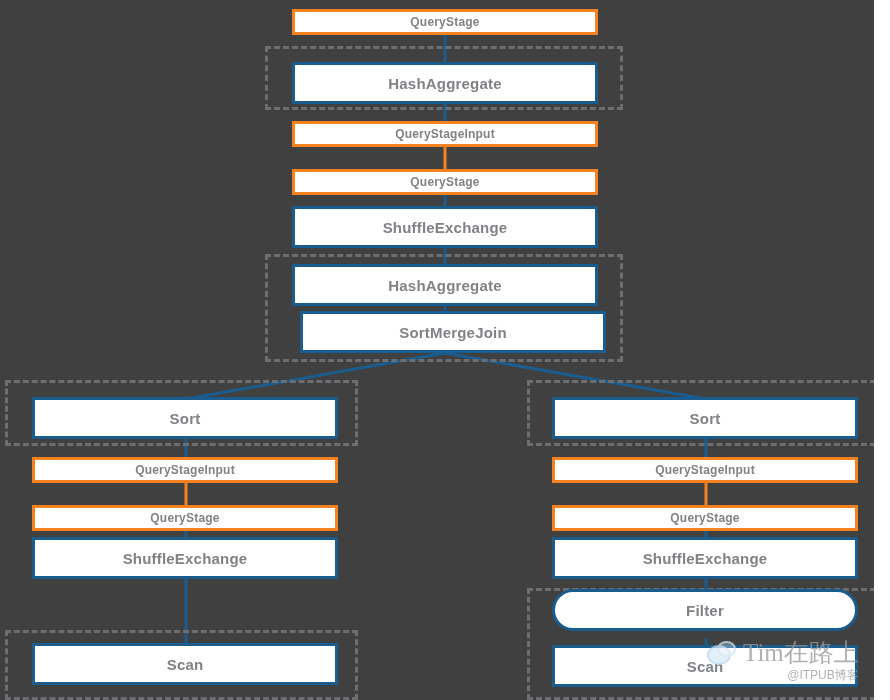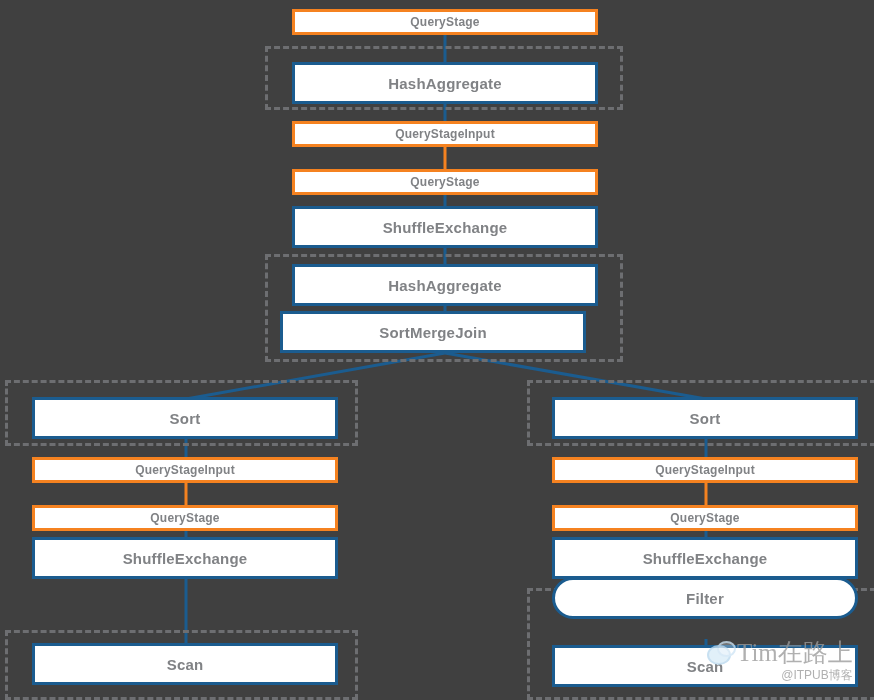--- a/index.html
+++ b/index.html
@@ -55,21 +55,21 @@
   }
   .watermark {
     position: absolute;
     z-index: 6;
     pointer-events: none;
     opacity: 0.78;
   }
   .wm-main {
     display: flex;
     align-items: center;
-    gap: 2px;
+    gap: 8px;
     color: #9a9a9a;
     font-size: 25px;
     font-family: "Liberation Serif", serif;
     line-height: 1;
   }
   .wm-bubble {
     width: 30px;
     height: 24px;
     position: relative;
   }
@@ -128,31 +128,31 @@
       <div class="stage-box" style="left: 527px; top: 380px; width: 358px; height: 66px;"></div>
       <div class="stage-box" style="left: 527px; top: 588px; width: 358px; height: 112px;"></div>
     </div>
   <div id="node-layer">
       <div class="node orange" style="left: 292px; top: 9px; width: 306px; height: 26px;">QueryStage</div>
       <div class="node blue" style="left: 292px; top: 62px; width: 306px; height: 42px;">HashAggregate</div>
       <div class="node orange" style="left: 292px; top: 121px; width: 306px; height: 26px;">QueryStageInput</div>
       <div class="node orange" style="left: 292px; top: 169px; width: 306px; height: 26px;">QueryStage</div>
       <div class="node blue" style="left: 292px; top: 206px; width: 306px; height: 42px;">ShuffleExchange</div>
       <div class="node blue" style="left: 292px; top: 264px; width: 306px; height: 42px;">HashAggregate</div>
-      <div class="node blue" style="left: 280px; top: 311px; width: 306px; height: 42px;">SortMergeJoin</div>
+      <div class="node blue" style="left: 300px; top: 311px; width: 306px; height: 42px;">SortMergeJoin</div>
       <div class="node blue" style="left: 32px; top: 397px; width: 306px; height: 42px;">Sort</div>
       <div class="node orange" style="left: 32px; top: 457px; width: 306px; height: 26px;">QueryStageInput</div>
       <div class="node orange" style="left: 32px; top: 505px; width: 306px; height: 26px;">QueryStage</div>
       <div class="node blue" style="left: 32px; top: 537px; width: 306px; height: 42px;">ShuffleExchange</div>
       <div class="node blue" style="left: 32px; top: 643px; width: 306px; height: 42px;">Scan</div>
       <div class="node blue" style="left: 552px; top: 397px; width: 306px; height: 42px;">Sort</div>
       <div class="node orange" style="left: 552px; top: 457px; width: 306px; height: 26px;">QueryStageInput</div>
       <div class="node orange" style="left: 552px; top: 505px; width: 306px; height: 26px;">QueryStage</div>
       <div class="node blue" style="left: 552px; top: 537px; width: 306px; height: 42px;">ShuffleExchange</div>
-      <div class="node blue" style="left: 552px; top: 577px; width: 306px; height: 42px; border-radius: 21px;">Filter</div>
+      <div class="node blue" style="left: 552px; top: 589px; width: 306px; height: 42px; border-radius: 21px;">Filter</div>
       <div class="node blue" style="left: 552px; top: 645px; width: 306px; height: 42px;">Scan</div>
     </div>
 
   <div class="watermark" style="left:705px; top:640px;">
     <div class="wm-main">
       <span class="wm-bubble">
         <span class="b1"></span>
           <span class="b2"></span>
       </span>
       <span>Tim在路上</span>

